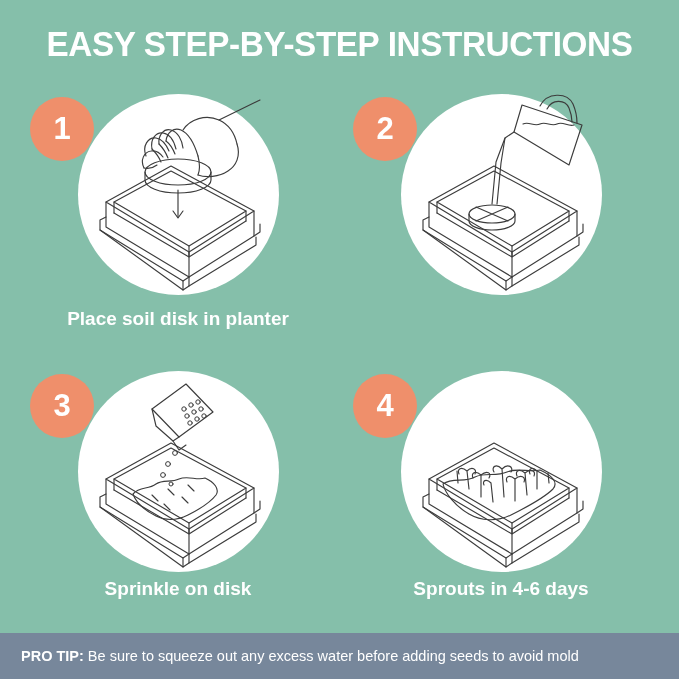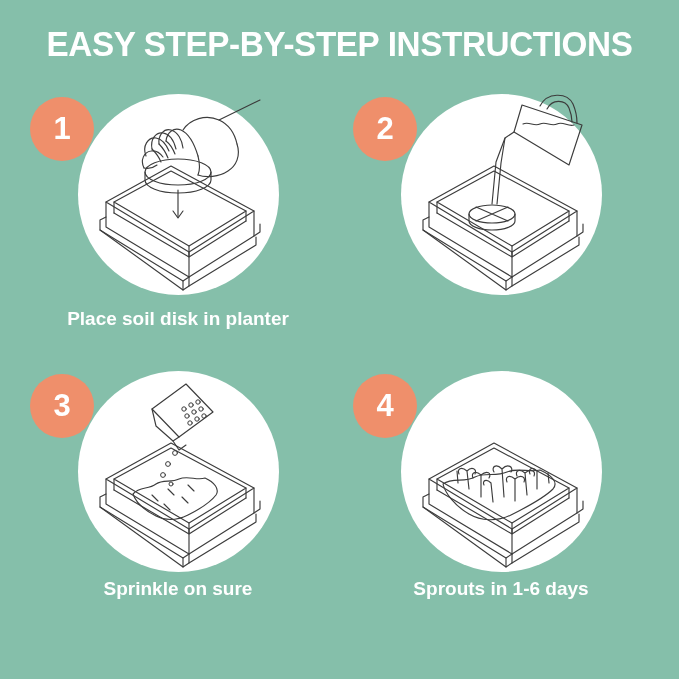--- a/index.html
+++ b/index.html
@@ -275,21 +275,21 @@
                 <circle cx="97" cy="82" r="2.4"></circle>
                 <circle cx="90" cy="93" r="2.4"></circle>
                 <circle cx="85" cy="104" r="2.4"></circle>
                 <circle cx="93" cy="113" r="2"></circle>
               </g>
             </g>
           </svg>
         </div>
         <div class="badge">3</div>
       </div>
-      <div class="caption">Sprinkle on sure</div>
+      <div class="caption">Sprinkle on disk</div>
     </div>
 
     <div class="step r1 c1">
       <div class="circle-wrap">
         <div class="white-circle"></div>
         <div class="art">
           <svg viewBox="0 0 201 201" width="201" height="201">
             <g fill="none" stroke="#3c3c3c" stroke-width="1.15" stroke-linejoin="round" stroke-linecap="round">
 
               <path d="M28 108 L93 72 L176 117 L111 158 Z"></path>
@@ -314,19 +314,22 @@
               <path d="M114 130 L114 108 M114 108 C108 103 104 106 106 111 M114 108 C120 103 125 106 123 111"></path>
               <path d="M126 124 L124 102 M124 102 C118 97 114 100 116 105 M124 102 C130 97 135 100 133 105"></path>
               <path d="M136 118 L136 100 M136 100 C131 95 127 98 129 103"></path>
               <path d="M57 112 L56 100"></path>
               <path d="M148 112 L147 102"></path>
             </g>
           </svg>
         </div>
         <div class="badge">4</div>
       </div>
-      <div class="caption">Sprouts in 1-6 days</div>
+      <div class="caption">Sprouts in 4-6 days</div>
     </div>
 
   </div>
 
+  <div class="footer">
+    <div class="footer-text"><b>PRO TIP:</b><span> Be sure to squeeze out any excess water before adding seeds to avoid mold</span></div>
+  </div>
 
 </div>
 
 </body></html>

